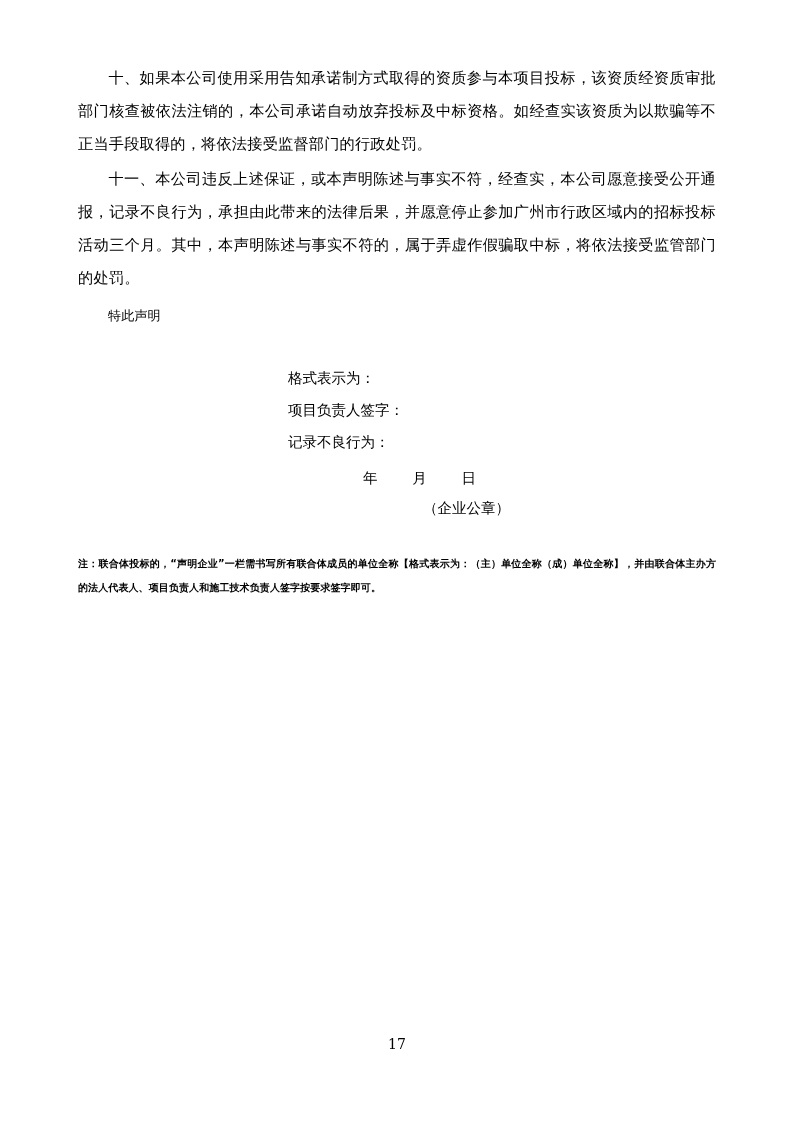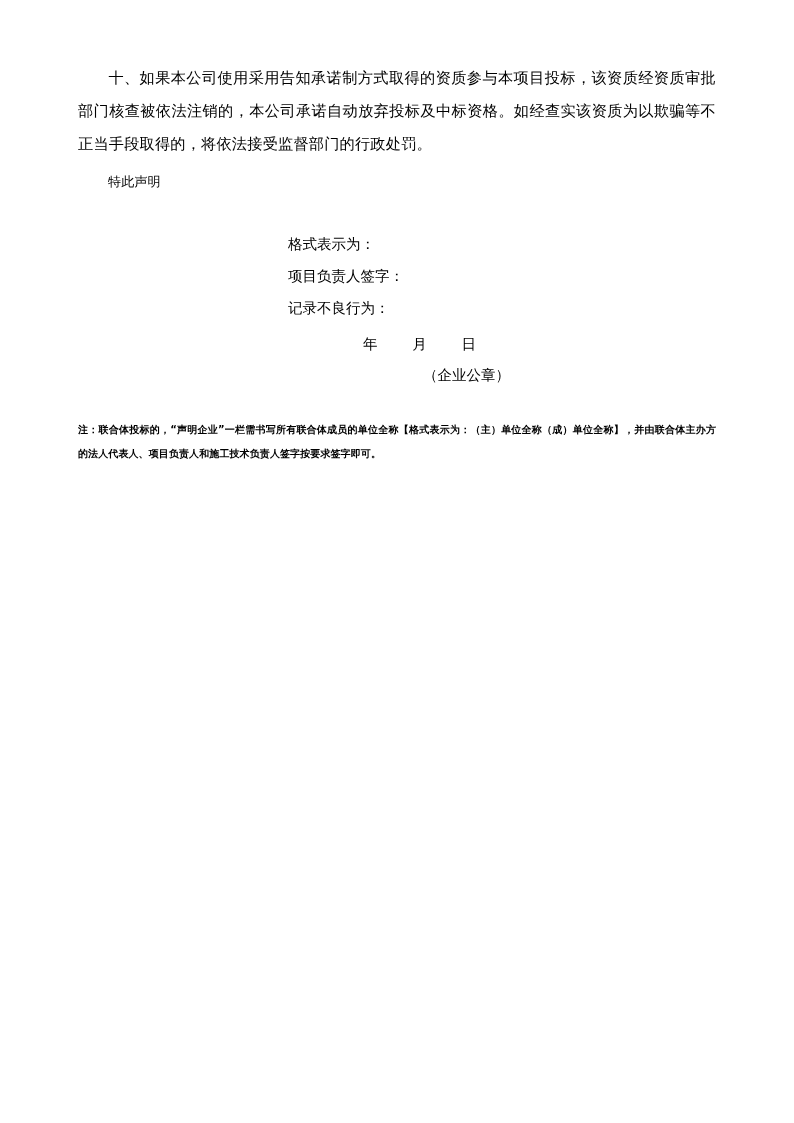--- a/index.html
+++ b/index.html
@@ -51,21 +51,21 @@
   .date-line {
     margin-top: 6px;
     padding-left: 285px;
     font-family: Liberation Mono, monospace;
     font-size: 14.5px;
     line-height: 30px;
     white-space: pre;
   }
   .seal-line {
     padding-left: 345px;
-    font-family: Liberation Sans, sans-serif;
+    font-family: Liberation Mono, monospace;
     font-size: 14.5px;
     line-height: 30px;
     white-space: pre;
   }
   .note {
     margin-top: 28px;
     font-family: "DejaVu Sans", "Liberation Sans", sans-serif;
     font-weight: bold;
     font-size: 10px;
     line-height: 24px;
@@ -83,29 +83,31 @@
     font-size: 14px;
   }
 </style>
 </head>
 <body>
 
 <div class="page">
 
   <p class="para">十、如果本公司使用采用告知承诺制方式取得的资质参与本项目投标，该资质经资质审批部门核查被依法注销的，本公司承诺自动放弃投标及中标资格。如经查实该资质为以欺骗等不正当手段取得的，将依法接受监督部门的行政处罚。</p>
 
+  <p class="para">十一、本公司违反上述保证，或本声明陈述与事实不符，经查实，本公司愿意接受公开通报，记录不良行为，承担由此带来的法律后果，并愿意停止参加广州市行政区域内的招标投标活动三个月。其中，本声明陈述与事实不符的，属于弄虚作假骗取中标，将依法接受监管部门的处罚。</p>
 
   <p class="para-short">特此声明</p>
 
   <div class="decl-block">
     <div class="decl-line">格式表示为：</div>
     <div class="decl-line">项目负责人签字：</div>
     <div class="decl-line">记录不良行为：</div>
   </div>
 
   <div class="date-line">年    月    日</div>
 
   <div class="seal-line">（企业公章）</div>
 
   <div class="note">注：联合体投标的，“声明企业”一栏需书写所有联合体成员的单位全称【格式表示为：（主）单位全称（成）单位全称】，并由联合体主办方的法人代表人、项目负责人和施工技术负责人签字按要求签字即可。</div>
 
+  <div class="page-number">17</div>
 
 </div>
 
 </body></html>

